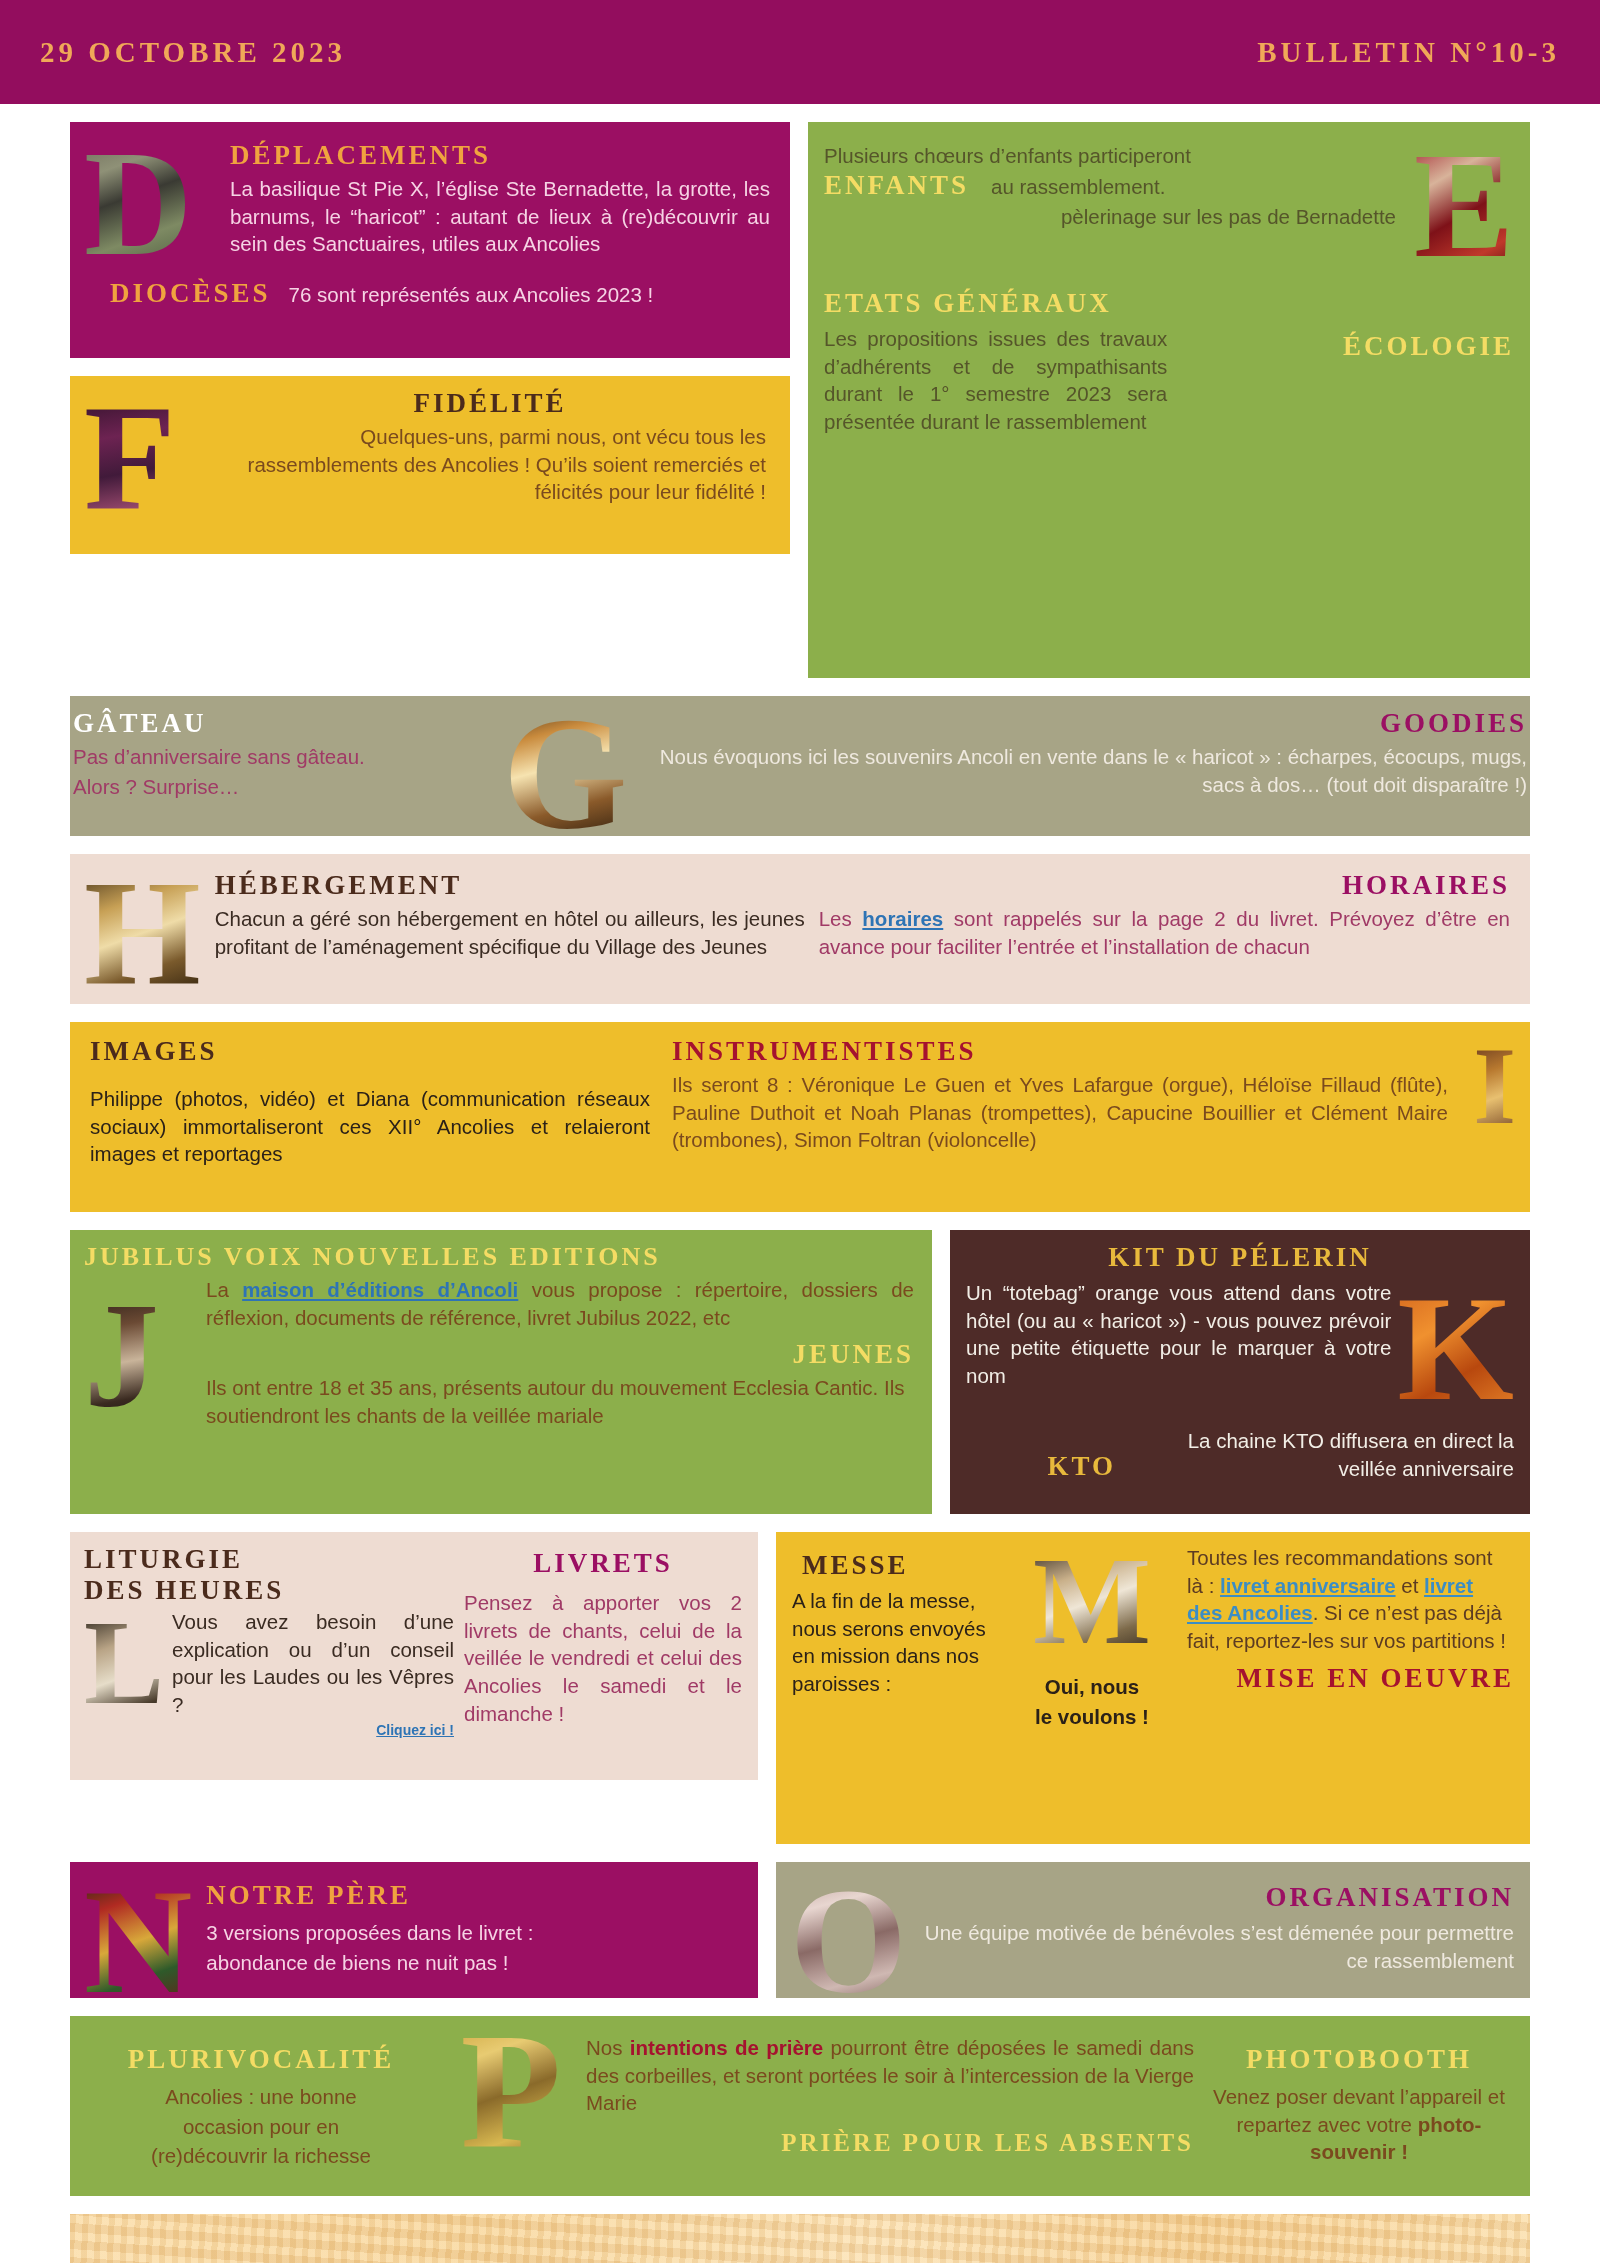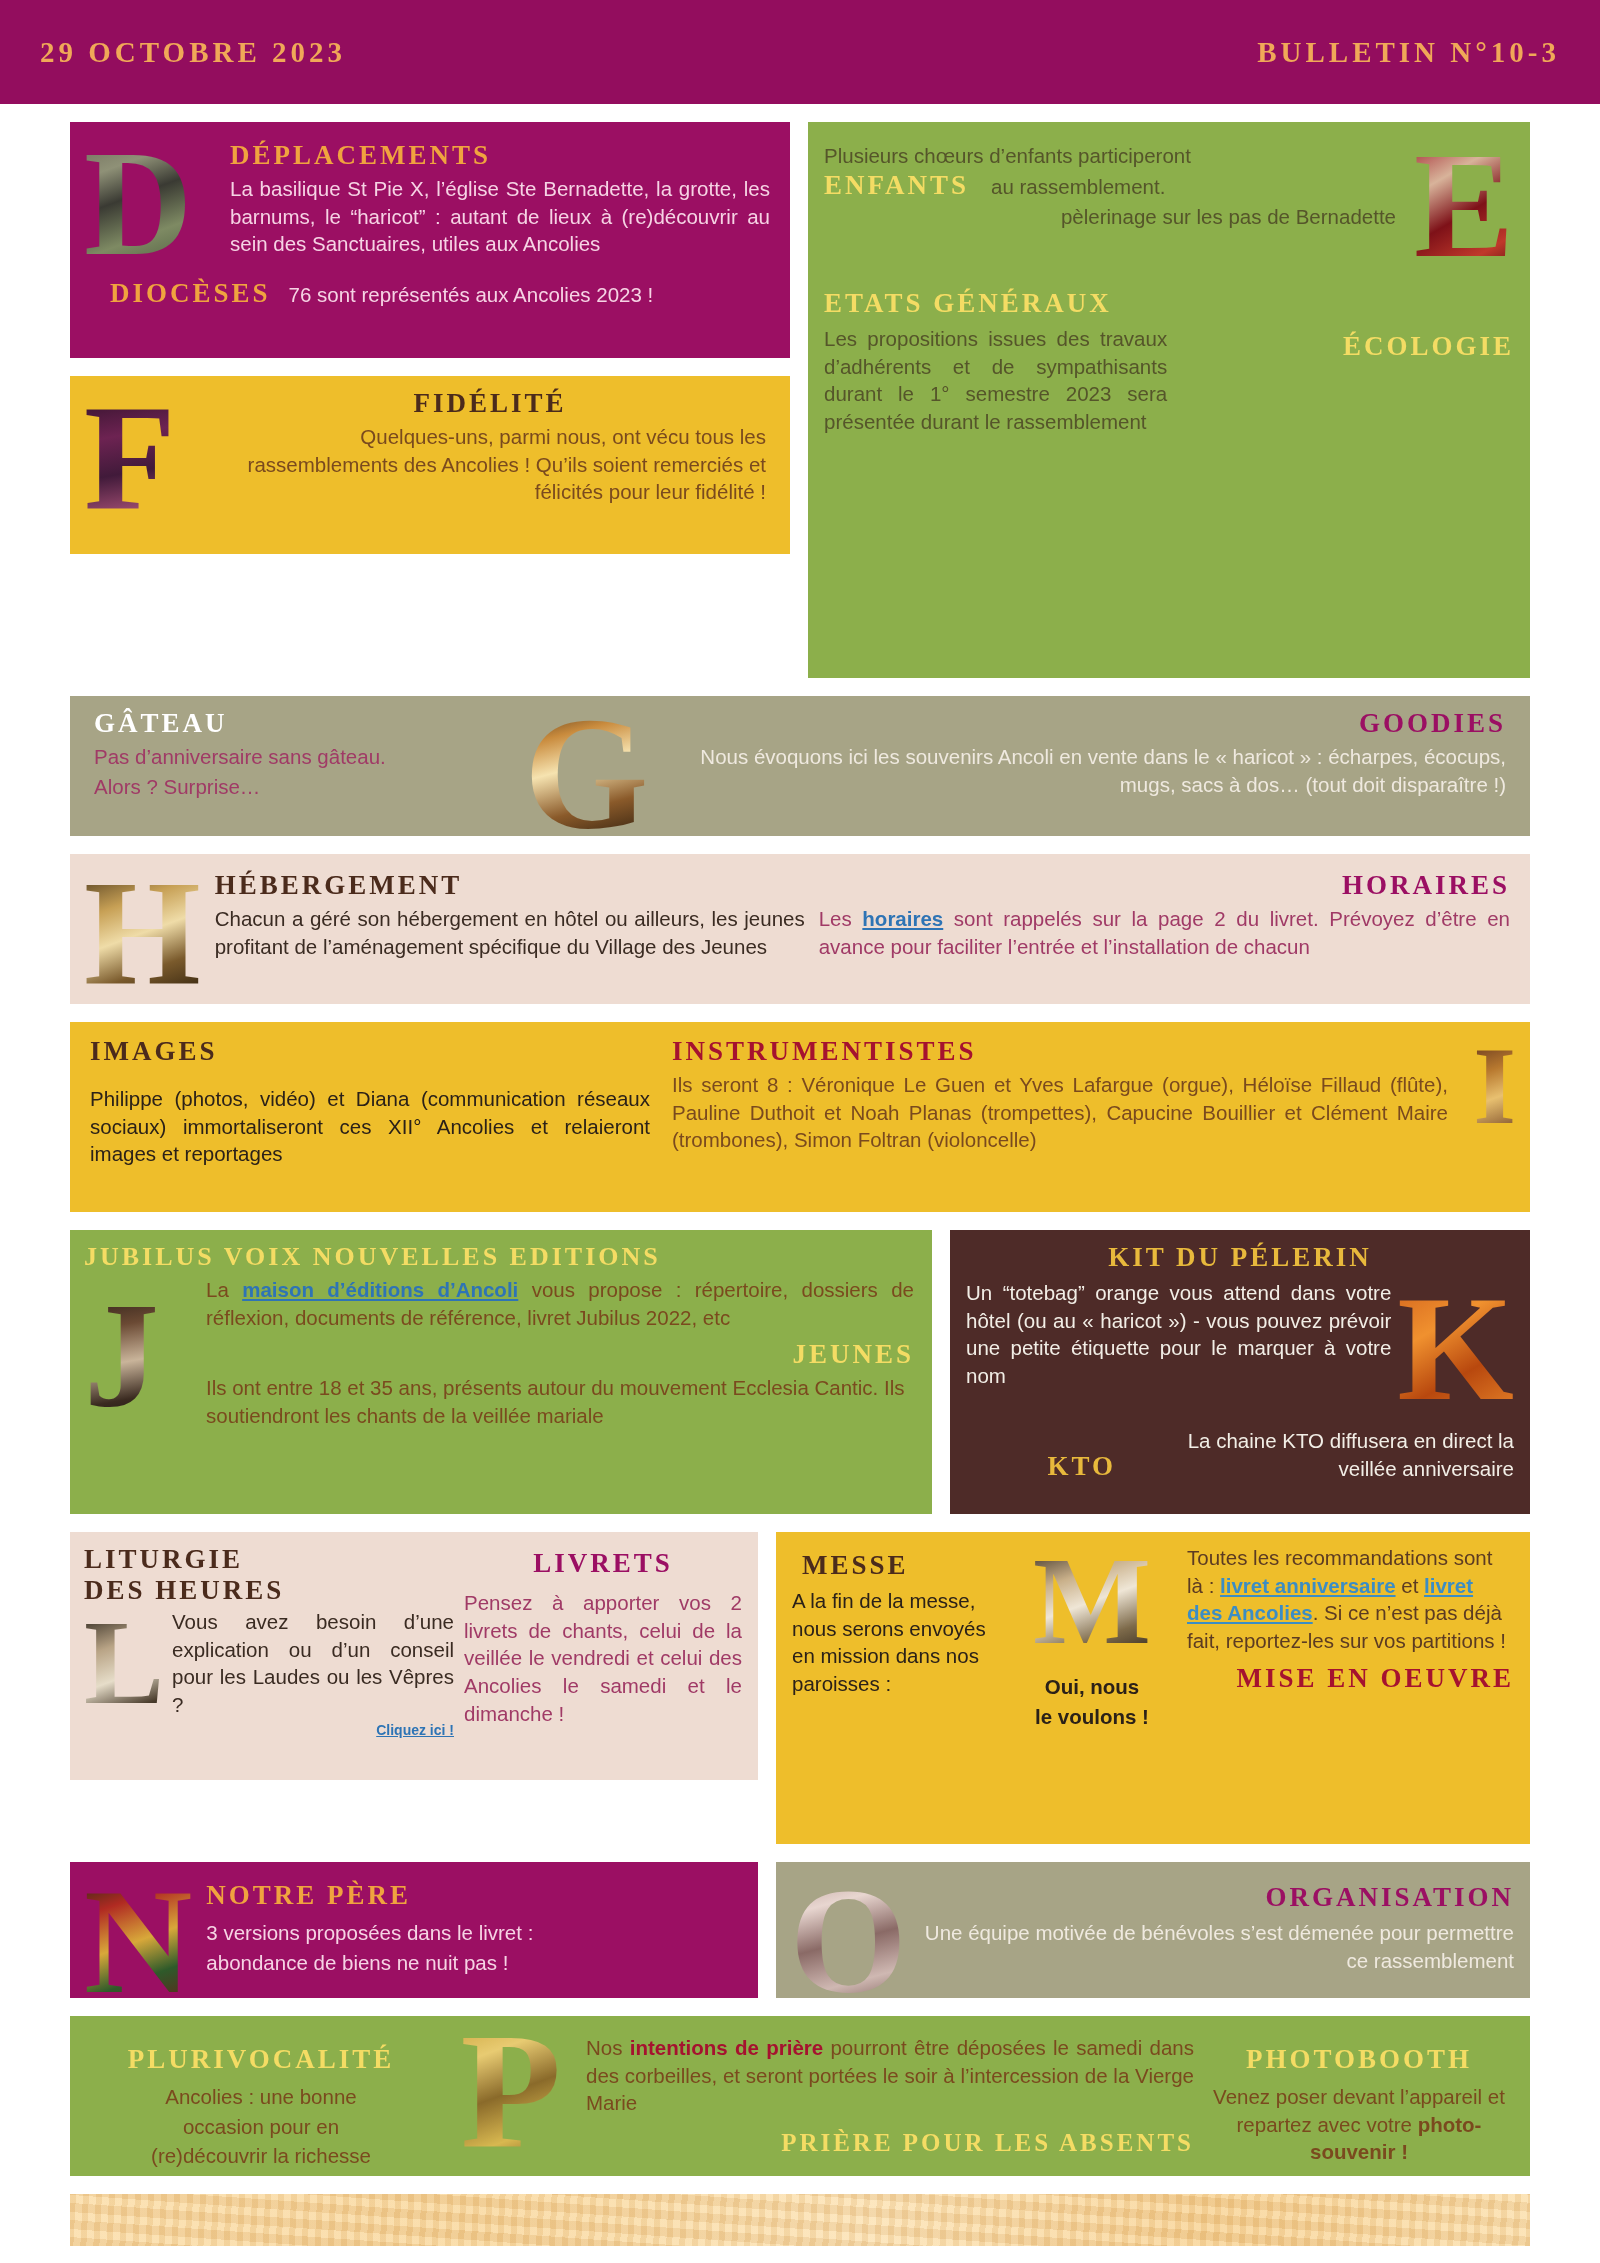--- a/index.html
+++ b/index.html
@@ -209,21 +209,21 @@
       <div style="display:flex; gap:20px; margin-top:6px;">
         <p class="body b-olive justify" style="flex:1.05;">Les propositions issues des travaux d’adhérents et de sympathisants durant le 1° semestre 2023 sera présentée durant le rassemblement</p>
         <div style="flex:1;">
           <div class="title t-yellow tright" style="margin-top:6px;">ÉCOLOGIE</div>
         </div>
       </div>
     </div>
   </div>
 
   <div class="row">
-    <div class="card c-khaki" style="flex:1; height:140px; padding:12px 24px; display:flex; align-items:flex-start;">
+    <div class="card c-khaki" style="flex:1; height:140px; padding:12px 3px; display:flex; align-items:flex-start;">
       <div style="flex:0 0 430px;">
         <div class="title t-white" style="letter-spacing:3px;">GÂTEAU</div>
         <p class="body b-magenta" style="margin:2px 0 0 0;">Pas d’anniversaire sans gâteau.</p>
         <p class="body b-magenta" style="margin:2px 0 0 0;">Alors ? Surprise…</p>
       </div>
       <div class="dropcap-wrap" style="flex:0 0 120px; text-align:center; margin-top:-8px;">
         <span class="dropcap dc-G">G</span>
       </div>
       <div style="flex:1; padding-left:10px;">
         <div class="title t-magenta tright">GOODIES</div>
@@ -354,21 +354,21 @@
         <span class="dropcap dc-O">O</span>
       </div>
       <div style="flex:1; padding-top:10px;">
         <div class="title t-magenta tright">ORGANISATION</div>
         <p class="body b-cream tright" style="margin:6px 0 0 0;">Une équipe motivée de bénévoles s’est démenée pour permettre ce rassemblement</p>
       </div>
     </div>
   </div>
 
   <div class="row">
-    <div class="card c-green" style="flex:1; height:160px; padding:12px 16px; display:flex; gap:10px; align-items:flex-start;">
+    <div class="card c-green" style="flex:1; height:180px; padding:12px 16px; display:flex; gap:10px; align-items:flex-start;">
 
       <div style="flex:0 0 350px; text-align:center; padding-top:16px;">
         <div class="title t-yellow">PLURIVOCALITÉ</div>
         <p class="body b-brown" style="margin:8px 0 0 0;">Ancolies : une bonne</p>
         <p class="body b-brown" style="margin:2px 0 0 0;">occasion pour en</p>
         <p class="body b-brown" style="margin:2px 0 0 0;">(re)découvrir la richesse</p>
       </div>
 
       <div class="dropcap-wrap" style="flex:0 0 130px; text-align:center; margin-top:-12px;">
         <span class="dropcap dc-P">P</span>

